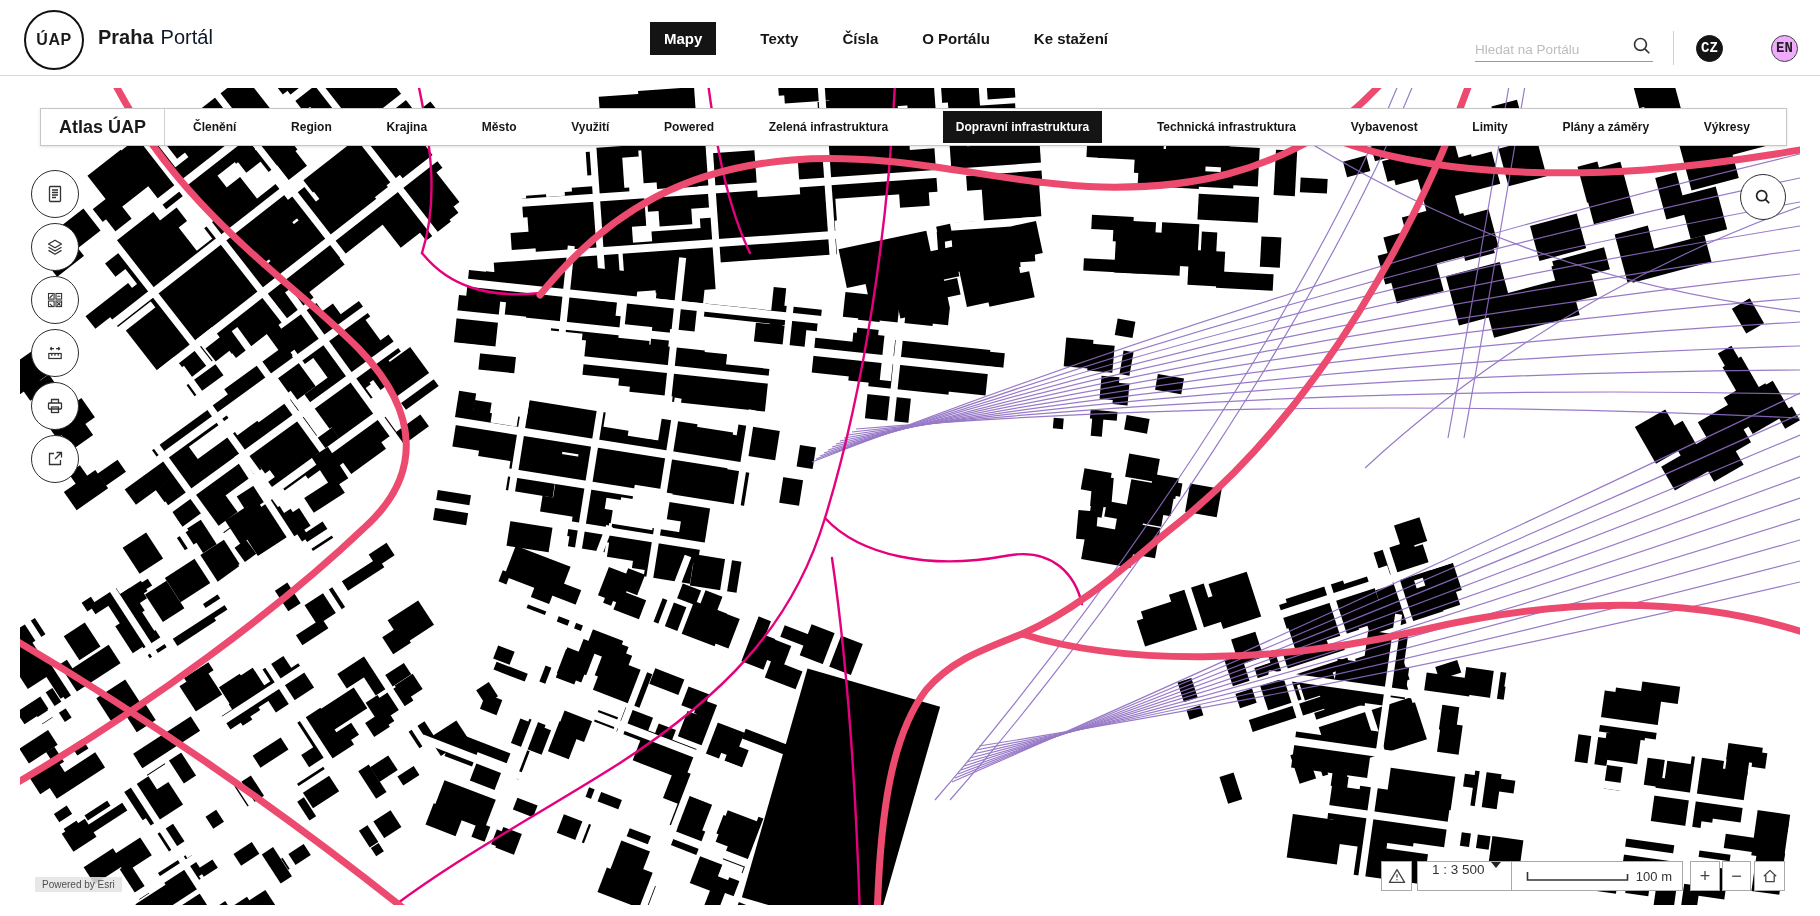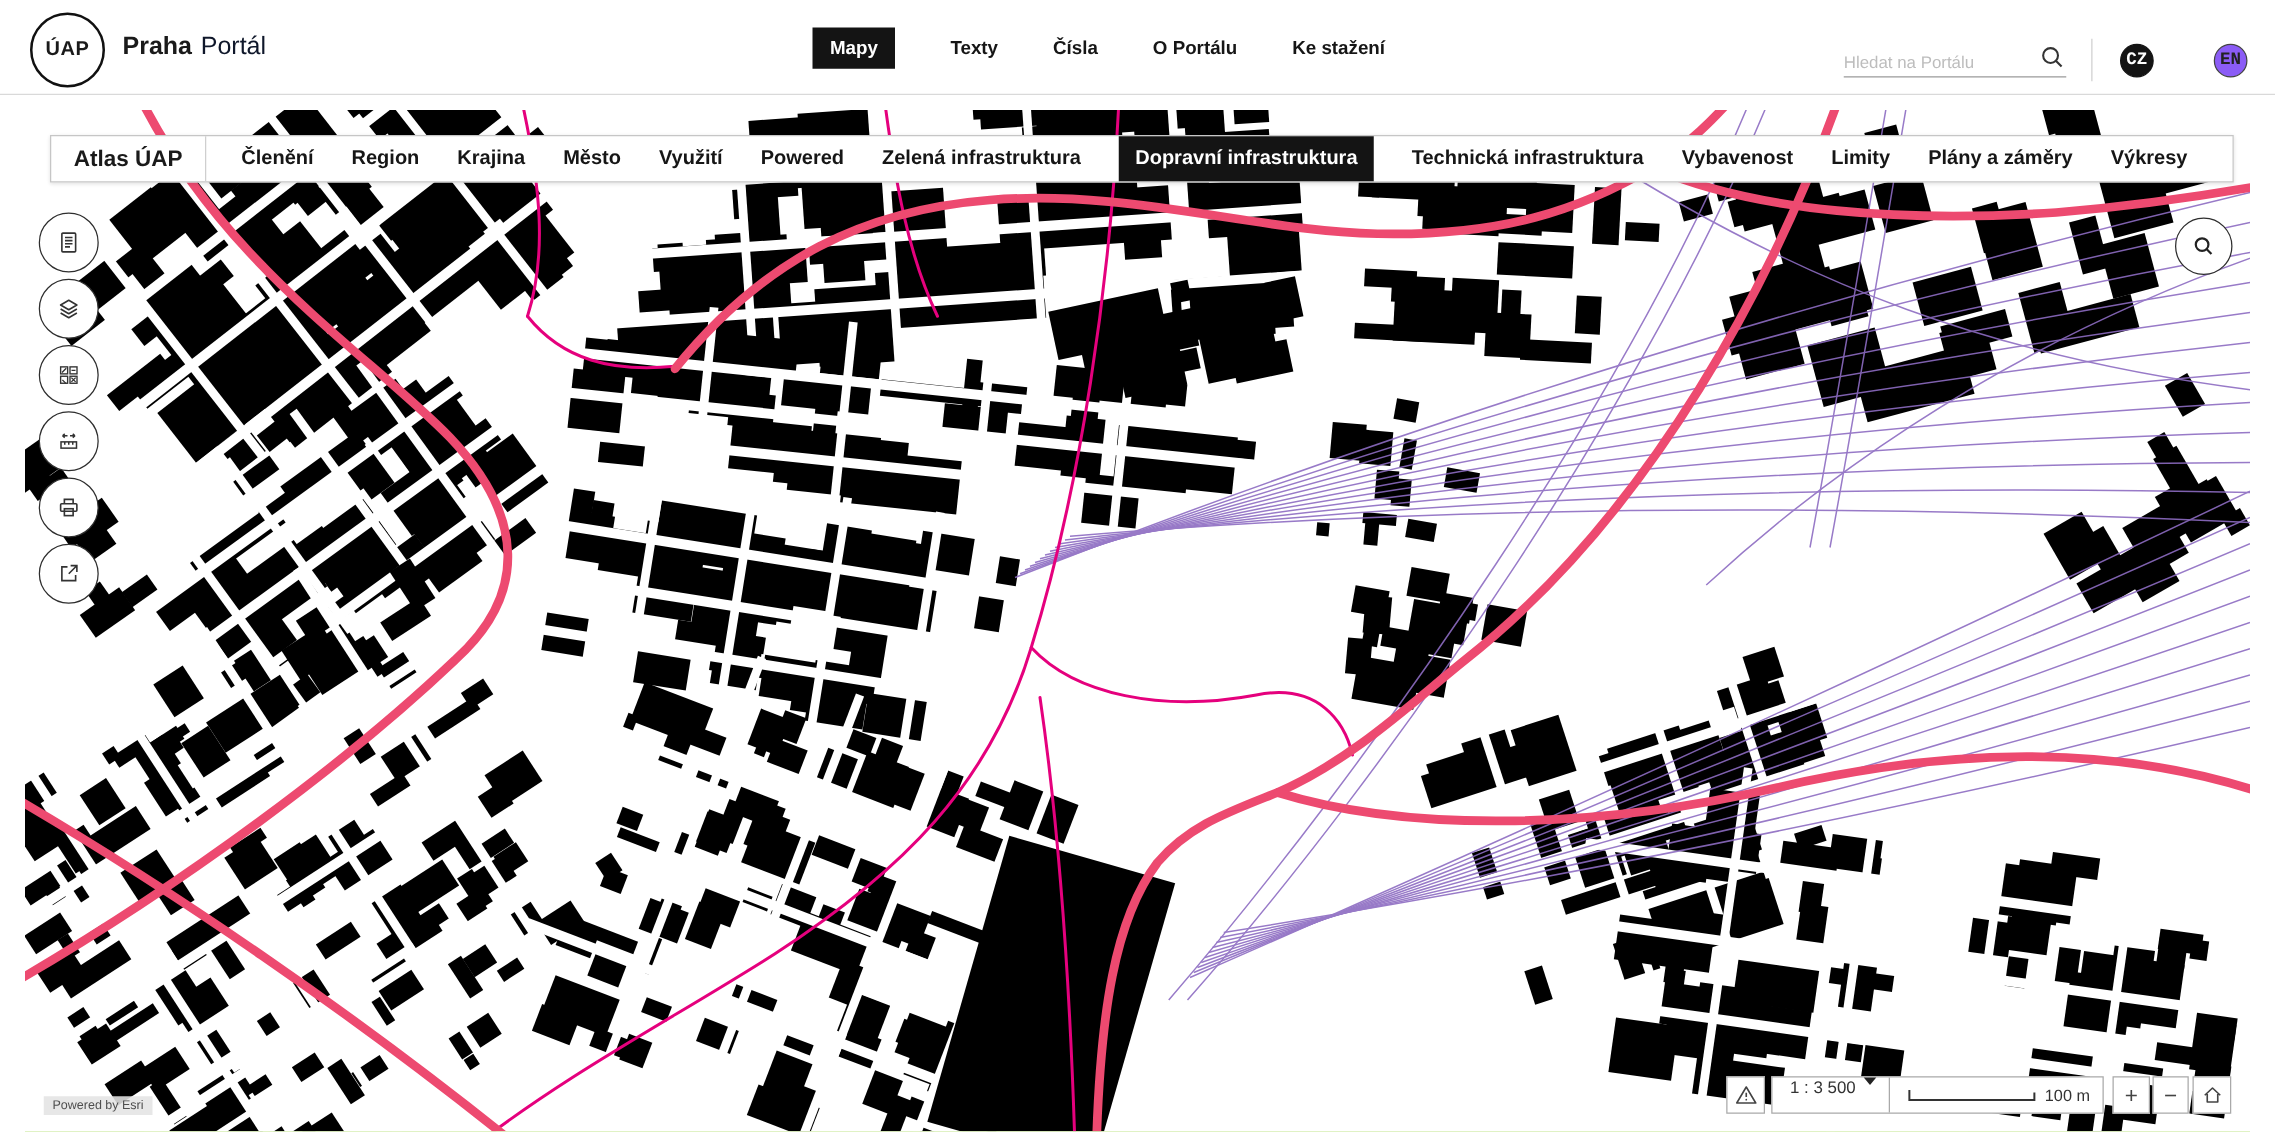--- a/index.html
+++ b/index.html
@@ -22,34 +22,34 @@
   .hsearch { display:flex; align-items:flex-end; border-bottom:1px solid #9a9a9a; padding-bottom:4px; margin-right:14px; }
   .hsearch input { border:none; outline:none; width:152px; font-size:13.5px; color:#333;
                    font-family:"Liberation Sans",sans-serif; }
   .hsearch input::placeholder { color:#bdbdbd; }
   .hsearch .sicon { margin-left:4px; display:flex; }
   .vdiv { width:1px; height:34px; background:#cfcfcf; margin:0 14px 0 6px; }
   .lang-btn { width:27px; height:27px; border-radius:50%; font-size:14px; font-weight:700; margin-left:8px;
               display:flex; align-items:center; justify-content:center; cursor:pointer;
               font-family:Liberation Mono, monospace; }
   .lang-btn.active { background:#141414; color:#fff; border:1.5px solid #141414; }
-  .lang-btn.idle { background:#8b5cf6; color:#222; border:1.5px solid #444;margin-left:48px; }
+  .lang-btn.idle { background:#f0abfc; color:#222; border:1.5px solid #444;margin-left:48px; }
 
   
   .map-viewport { position:absolute; left:20px; top:88px; width:1780px; height:817px; background:#84cc16;
                   overflow:hidden; }
   .map-viewport svg.basemap { position:absolute; inset:0; cursor:grab; }
 
   
   .atlas-bar { position:absolute; left:20px; top:20px; right:13px; height:38px; background:#fff;
                border:1px solid #c6c6c6; box-shadow:0 1px 3px rgba(0,0,0,.12); display:flex; align-items:stretch; z-index:20; }
   .atlas-title { display:flex; align-items:center; padding:0 18px; font-size:18px; font-weight:700;
                  border-right:1px solid #cfcfcf; white-space:nowrap; }
   .atlas-tabs { flex:1; display:flex; align-items:center; justify-content:space-between; padding:0 36px 0 28px; }
-  .atlas-tab { font-size:16px; font-weight:700; color:#161616; cursor:pointer; white-space:nowrap; }
+  .atlas-tab { font-size:12px; font-weight:700; color:#161616; cursor:pointer; white-space:nowrap; }
   .atlas-tab.active { background:#141414; color:#fff; padding:9px 13px; }
 
   
   .tool-rail { position:absolute; left:11px; top:82px; display:flex; flex-direction:column; gap:5px; z-index:20; }
   .rail-btn { width:48px; height:48px; border-radius:50%; border:1.5px solid #2e2e2e; background:#fff;
               display:flex; align-items:center; justify-content:center; cursor:pointer; color:#333; }
 
   
   .map-search-btn { position:absolute; left:1720px; top:86px; width:46px; height:46px; border-radius:50%;
                     border:1.5px solid #2e2e2e; background:#fff; display:flex; align-items:center;

